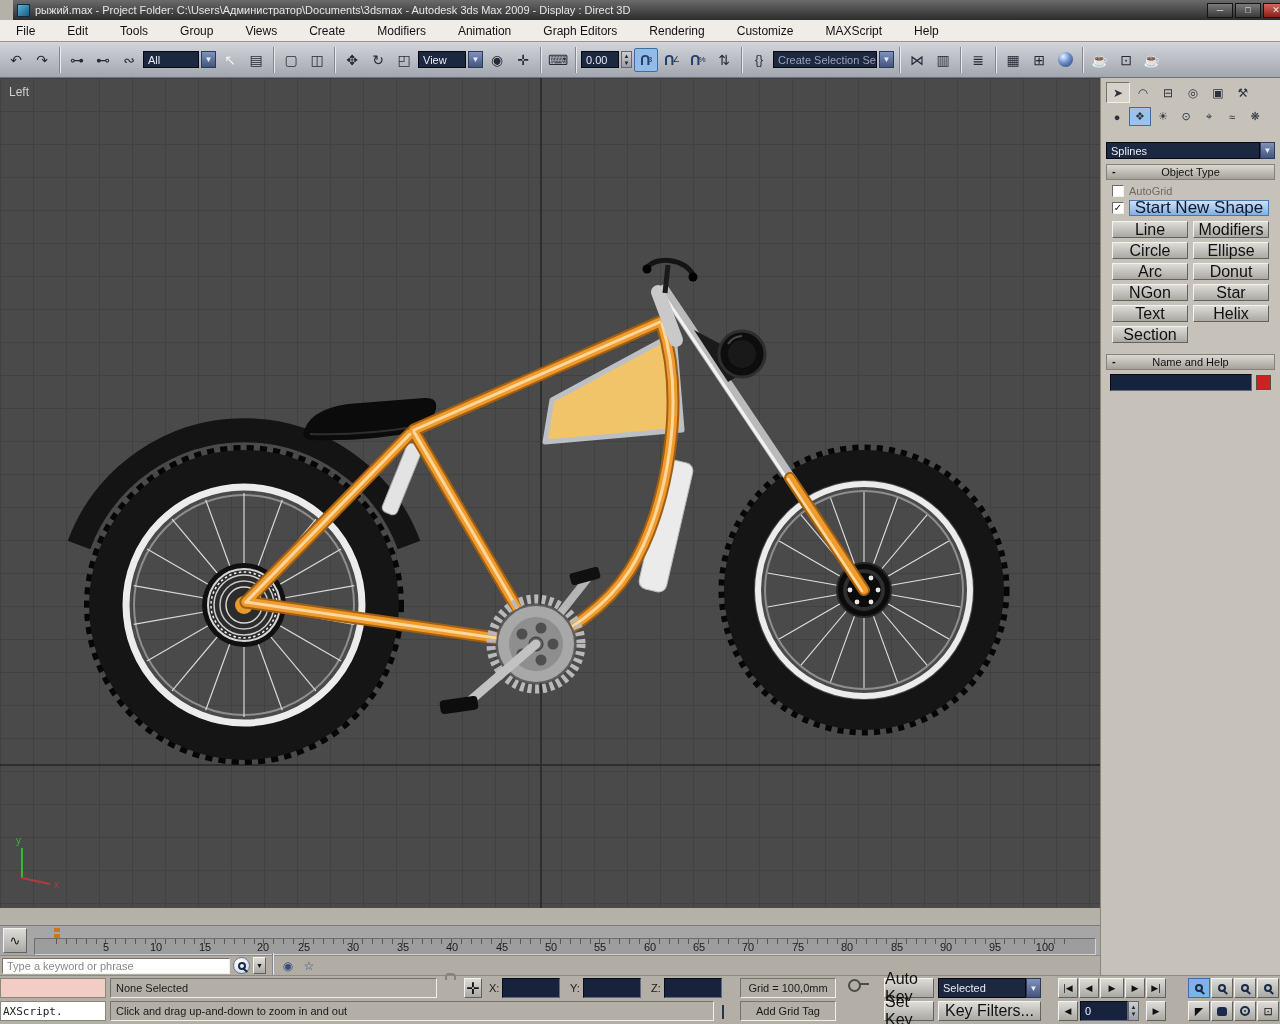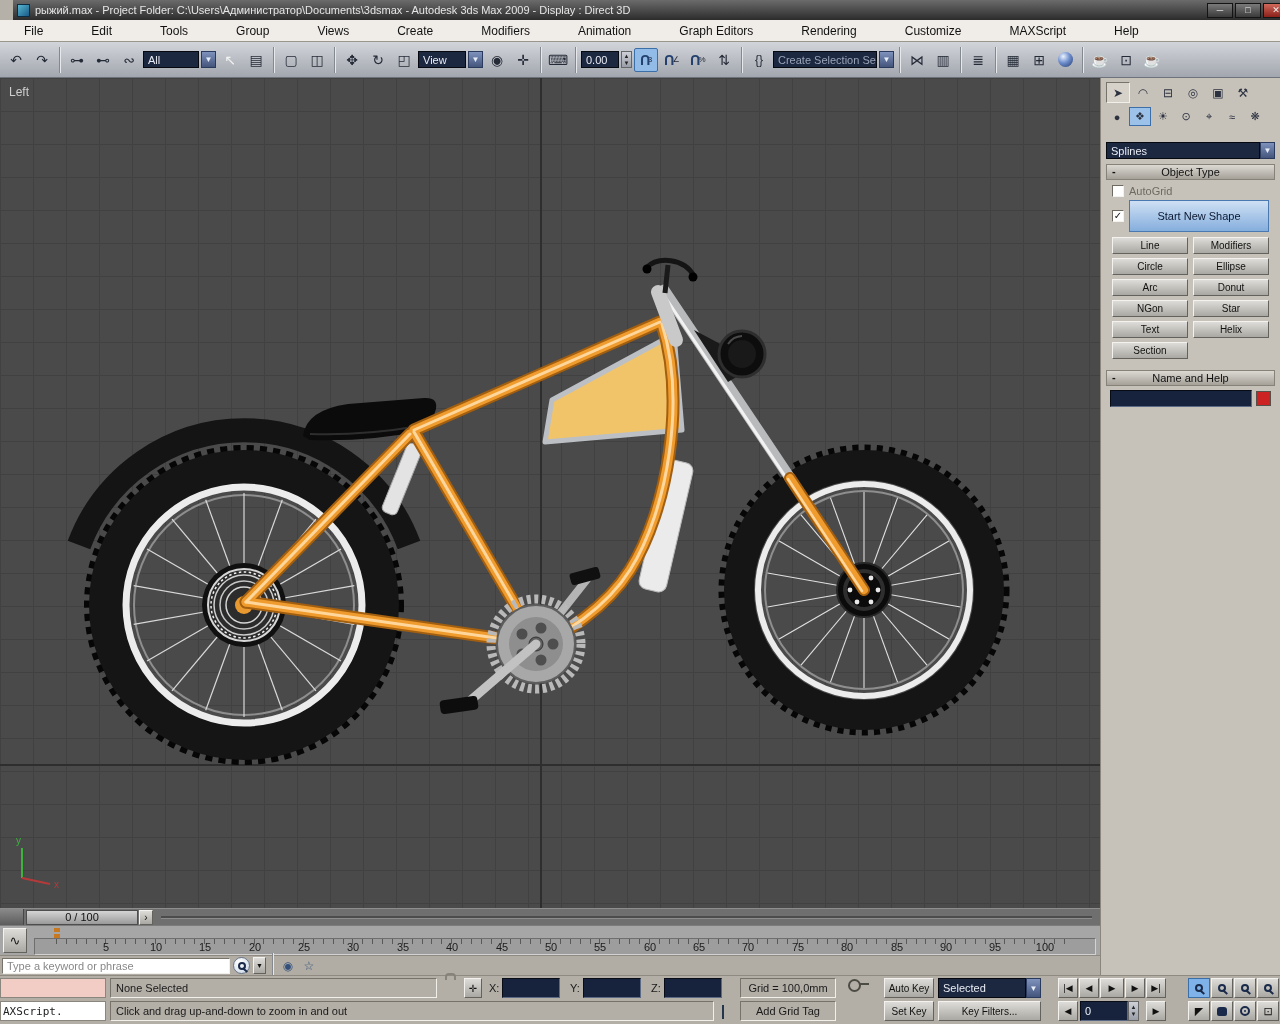--- a/index.html
+++ b/index.html
@@ -9,36 +9,36 @@
 
 .titlebar{position:absolute;top:0;left:13px;width:1280px;height:20px;background:linear-gradient(#6b6b6b,#2c2c2c);display:flex;align-items:center;color:#e6e6e6;font-size:11px}
 .appicon{width:13px;height:13px;margin:0 5px 0 4px;background:linear-gradient(135deg,#56b6d0,#1a5a88);border:1px solid #0c2c44}
 .title{white-space:nowrap;overflow:hidden}
 .winbtns{margin-left:auto;display:flex;gap:2px;padding-right:4px}
 .winbtn{width:26px;height:15px;display:flex;align-items:center;justify-content:center;font-size:9px;color:#eee;background:linear-gradient(#7a7a7a,#3a3a3a);border:1px solid #141414}
 .winbtn.close{background:linear-gradient(#d0685c,#8a2018)}
 
 
 .menubar{position:absolute;top:20px;left:0;width:1280px;height:22px;background:#f0ede9;border-bottom:1px solid #9a968e;display:flex;align-items:center;font-size:12px;color:#111}
-.menu{padding:0 24px;height:100%;display:flex;align-items:center}
+.menu{padding:0 16px;height:100%;display:flex;align-items:center}
 
 
 .toolbar{position:absolute;top:42px;left:0;width:1280px;height:36px;background:linear-gradient(#d2d5da,#a2a6ae);border-bottom:1px solid #6e727a;display:flex;align-items:center;padding:0 4px;gap:2px}
 .tb{min-width:24px;height:24px;display:flex;align-items:center;justify-content:center;font-size:14px;color:#242a36;position:relative}
 .tb sup{font-size:8px;margin-left:-2px}
 .tb.active{background:#93bbe8;border:1px solid #3c6ea8;border-radius:2px}
 .sep{width:1px;height:26px;background:#84888f;box-shadow:1px 0 0 #e6e8ec;margin:0 3px}
 .magnet{display:inline-block;transform:rotate(180deg);font-weight:bold;color:#24406e}
 .darkfield{background:#1c2740;color:#e8ecf4;border:1px solid #05090f;font-size:11px;height:17px;display:flex;align-items:center;padding:0 4px;white-space:nowrap;overflow:hidden}
 .ddarrow{width:15px;height:17px;background:linear-gradient(#7e92bc,#44557c);color:#e6ecf8;font-size:8px;display:flex;align-items:center;justify-content:center;border:1px solid #2a3a5c}
 .spincol{display:flex;flex-direction:column;justify-content:center;width:11px;height:17px;background:linear-gradient(#cdd0d6,#9a9ea8);border:1px solid #666;color:#222;font-size:6px;line-height:7px;text-align:center}
 .sphere{width:15px;height:15px;border-radius:50%;background:radial-gradient(circle at 35% 30%,#eaf2ff,#6d8dcc 45%,#1f3868)}
 
 
-.btn3d{background:linear-gradient(#dddcd8,#a9a8a2);border:1px solid;border-color:#f3f2ee #63625c #63625c #f3f2ee;color:#111;font-size:10px;display:flex;align-items:center;justify-content:center}
+.btn3d{background:linear-gradient(#dddcd8,#a9a8a2);border:1px solid;border-color:#f3f2ee #63625c #63625c #f3f2ee;color:#111;font-size:16px;display:flex;align-items:center;justify-content:center}
 .sunken{border:1px solid;border-color:#77736b #f1efe9 #f1efe9 #77736b;background:#b3afa7;color:#1a1a1a;font-size:11px;display:flex;align-items:center;padding:0 5px;white-space:nowrap;overflow:hidden}
 .darkinput{background:#17233c;border:1px solid;border-color:#070c16 #5c6984 #5c6984 #070c16;color:#eef2fa;font-size:11px;display:flex;align-items:center;padding:0 4px}
 
 
 .viewport{position:absolute;top:78px;left:0;width:1100px;height:830px;background:#4a4a4a;background-image:linear-gradient(#414141 1px,transparent 1px),linear-gradient(90deg,#414141 1px,transparent 1px);background-size:33px 33px;overflow:hidden}
 .vplabel{position:absolute;top:7px;left:9px;color:#cfcfcf;font-size:12px;z-index:3}
 .axis-v{position:absolute;left:540px;top:0;width:2px;height:100%;background:#2e2e2e;z-index:1}
 .axis-h{position:absolute;left:0;top:686px;width:100%;height:2px;background:#2e2e2e;z-index:1}
 .vpsvg{position:absolute;inset:0;z-index:2}
 
@@ -51,21 +51,21 @@
 .pcat.active{background:#9cc2ea;border:1px solid #3c6ea8}
 .pselect{display:flex;margin:14px 2px 5px 2px}
 .pselect .darkfield{flex:1}
 .rollout{margin:3px 2px}
 .rhead{height:16px;background:linear-gradient(#dcd9d3,#a5a199);border:1px solid #86827a;display:flex;align-items:center;justify-content:center;font-size:11px;position:relative;color:#111}
 .rminus{position:absolute;left:5px;top:0;font-weight:bold}
 .rbody{padding:3px 2px}
 .chkrow{display:flex;align-items:center;gap:5px;padding:2px 4px;color:#6e6a62}
 .chk{width:12px;height:12px;background:#fff;border:1px solid;border-color:#6e6a62 #f4f2ec #f4f2ec #6e6a62;display:flex;align-items:center;justify-content:center;font-size:10px;color:#111;line-height:10px}
 .snsrow{display:flex;align-items:center;gap:5px;padding:1px 4px 3px 4px}
-.snsbtn{flex:1;height:32px;background:linear-gradient(#cfe0f4,#85aedd);border:1px solid #4a78b0;font-size:11px;display:flex;align-items:center;justify-content:center;color:#0c1830}
+.snsbtn{flex:1;height:16px;background:linear-gradient(#cfe0f4,#85aedd);border:1px solid #4a78b0;font-size:17px;display:flex;align-items:center;justify-content:center;color:#0c1830}
 .otgrid{display:grid;grid-template-columns:1fr 1fr;gap:4px 5px;padding:2px 4px 5px 4px}
 .otbtn{height:17px}
 .namerow{display:flex;align-items:center;gap:4px;padding:4px}
 .nameinput{flex:1;height:17px}
 .swatch{width:15px;height:15px;border:1px solid #55514a}
 
 
 .timeslider{position:absolute;top:908px;left:0;width:1100px;height:17px;background:#6f6f6f;display:flex;align-items:center;border-top:1px solid #8e8e8e}
 .ts-split{width:24px;height:100%;background:linear-gradient(#8a8a8a,#5c5c5c);border-right:1px solid #474747}
 .ts-handle{width:112px;height:15px;margin-left:2px;background:linear-gradient(#d4d4d4,#9a9a9a);border:1px solid #4e4e4e;font-size:11px;display:flex;align-items:center;justify-content:center;color:#111}
@@ -421,37 +421,31 @@
         <span class="rminus">-</span>
         <span>Name and Help</span>
       </div>
       <div class="namerow">
         <div class="darkinput nameinput"></div>
         <span class="swatch" style="background: rgb(204, 34, 34);"></span>
       </div>
     </div>
   </div>
 
-  <div class="timeslider">
-    <div class="ts-split"></div>
-    <div class="ts-handle">0 / 100</div>
-    <div class="btn3d ts-next">›</div>
-    <div class="ts-groove"></div>
-  </div>
 
   <div class="trackbar">
     <div class="btn3d mcbtn">∿</div>
     <div class="tb-mark"></div>
     <div class="tb-mark tb-mark2"></div>
     <div class="ruler">
       <div class="ticks"></div>
       <span class="tick" style="left:60px">5</span>
       <span class="tick" style="left:110px">10</span>
       <span class="tick" style="left:159px">15</span>
-      <span class="tick" style="left:209px">20</span>
+      <span class="tick" style="left:217px">20</span>
       <span class="tick" style="left:258px">25</span>
       <span class="tick" style="left:307px">30</span>
       <span class="tick" style="left:357px">35</span>
       <span class="tick" style="left:406px">40</span>
       <span class="tick" style="left:456px">45</span>
       <span class="tick" style="left:505px">50</span>
       <span class="tick" style="left:554px">55</span>
       <span class="tick" style="left:604px">60</span>
       <span class="tick" style="left:653px">65</span>
       <span class="tick" style="left:702px">70</span>

